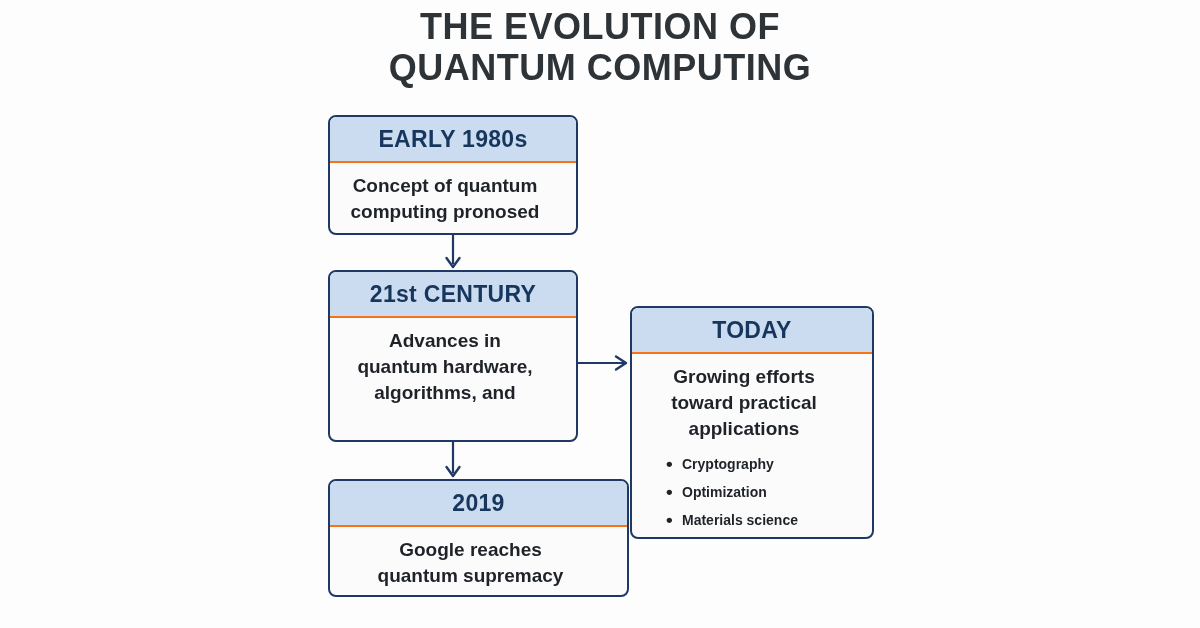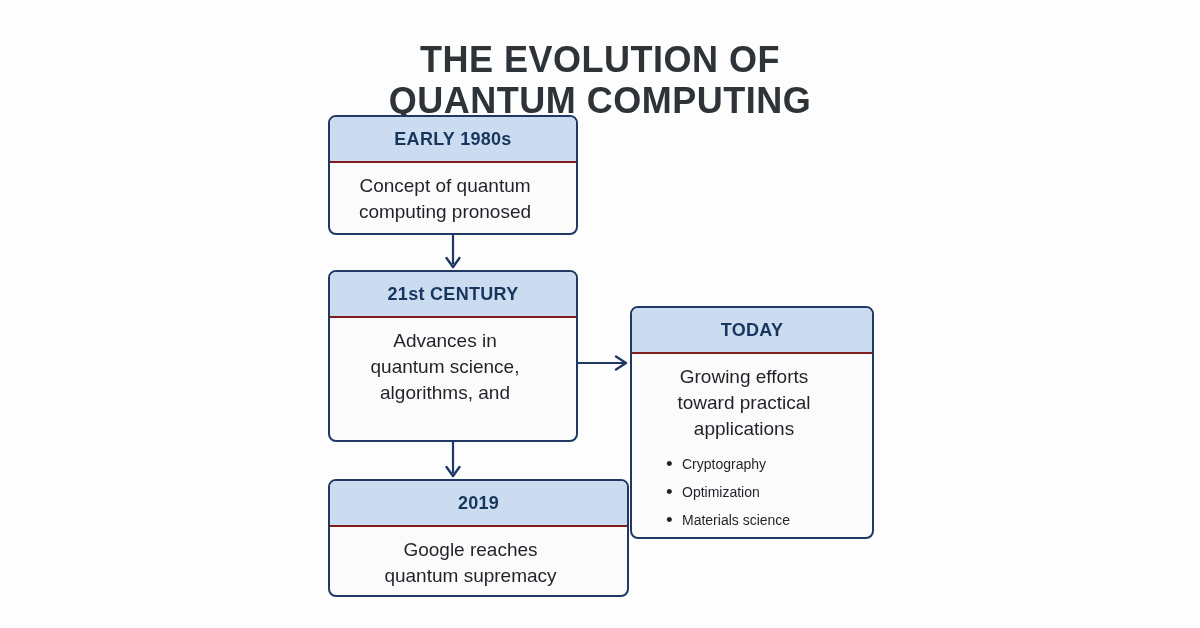--- a/index.html
+++ b/index.html
@@ -24,52 +24,52 @@
     position: absolute;
     left: 0;
     top: 6px;
     width: 1200px;
     text-align: center;
     color: #2e3338;
     font-weight: bold;
     font-size: 36px;
     line-height: 41px;
     letter-spacing: 0.5px;
-    margin-top: 33px;
   }
   .title-line { display: block; }
 
   
   .node {
     position: absolute;
     box-sizing: border-box;
     border: 2px solid #1f3864;
     border-radius: 8px;
     background: #fbfbfc;
     overflow: hidden;
   }
   .node-header {
     box-sizing: border-box;
     background: #ccdcf0;
-    border-bottom: 2px solid #7f1d1d;
+    border-bottom: 2px solid #f97316;
     color: #17365d;
     font-weight: bold;
-    font-size: 18px;
+    font-size: 23px;
     line-height: 44px;
     height: 46px;
     text-align: center;
     letter-spacing: 0.3px;
   }
   .node-body {
     box-sizing: border-box;
     padding: 10px 28px 10px 12px;
     color: #1f2328;
     font-size: 19px;
     line-height: 26px;
     text-align: center;
+    font-weight: bold;
   }
   .node-body p {
     margin: 0;
   }
 
   
   .bullets {
     list-style: none;
     margin: 8px 0 0 0;
     padding: 0 0 0 22px;
@@ -123,21 +123,21 @@
     <svg width="20" height="36" viewBox="0 0 20 36" aria-hidden="true">
       <line x1="10" y1="0" x2="10" y2="29" stroke="#1f3864" stroke-width="2.2"></line>
       <polyline points="3.5,23 10,32 16.5,23" fill="none" stroke="#1f3864" stroke-width="2.4" stroke-linecap="round" stroke-linejoin="round"></polyline>
     </svg>
   </div>
 
   <div class="node" style="left:328px; top:270px; width:250px; height:172px;">
     <div class="node-header">21st CENTURY</div>
     <div class="node-body">
       <p>Advances in</p>
-      <p>quantum science,</p>
+      <p>quantum hardware,</p>
       <p>algorithms, and</p>
     </div>
   </div>
 
   <div class="connector" style="left:443px; top:442px; width:20px; height:38px;">
     <svg width="20" height="38" viewBox="0 0 20 38" aria-hidden="true">
       <line x1="10" y1="0" x2="10" y2="31" stroke="#1f3864" stroke-width="2.2"></line>
       <polyline points="3.5,25 10,34 16.5,25" fill="none" stroke="#1f3864" stroke-width="2.4" stroke-linecap="round" stroke-linejoin="round"></polyline>
     </svg>
   </div>

